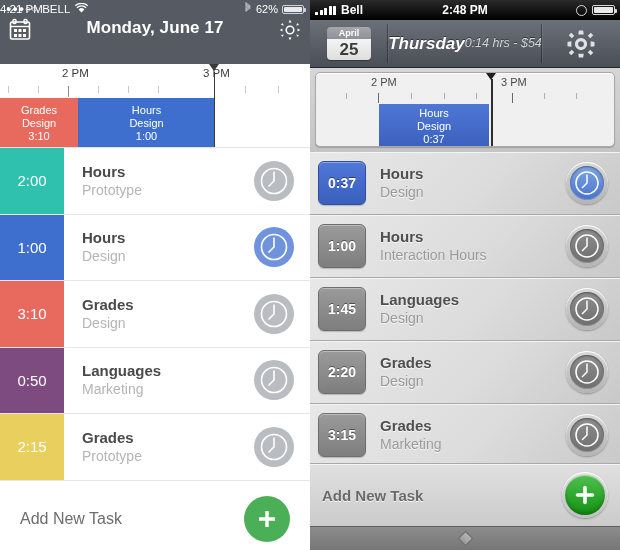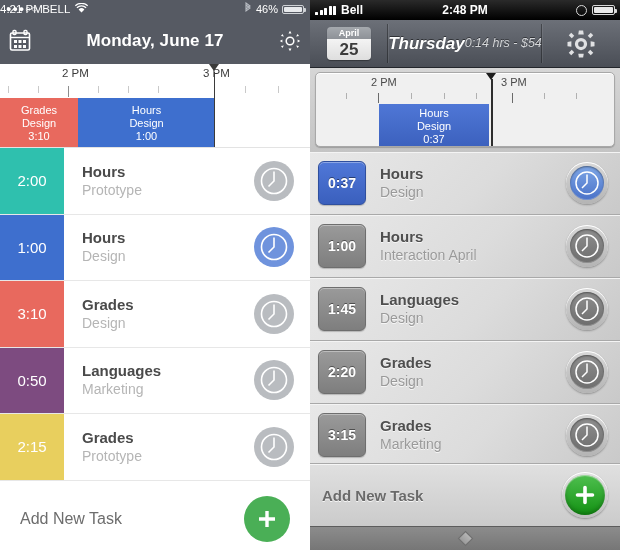--- a/index.html
+++ b/index.html
@@ -21,21 +21,21 @@
   .l-status .dots { letter-spacing:1px; font-size:9px; }
   .l-carrier { margin-left:4px; font-size:11.5px; }
   .l-wifi { margin-left:5px; font-size:11px; }
   .l-time { position:absolute; left:0; right:0; text-align:left; font-size:11.5px; font-weight:normal; pointer-events:none;}
   .l-right { margin-left:auto; display:flex; align-items:center; gap:4px; font-size:11px; z-index:2;}
   .batt { width:22px; height:9px; border:1px solid #cfd2d6; border-radius:2px; padding:1px; position:relative; }
   .batt i { display:block; height:100%; background:#e7e9ec; border-radius:1px; }
   .batt:after { content:""; position:absolute; right:-3px; top:2.5px; width:2px; height:4px; background:#cfd2d6; border-radius:0 1px 1px 0;}
 
   .l-nav {
-    height:46px; background:#565a63; display:flex; align-items:center;
+    height:46px; background:#565a63; display:flex; align-items:flex-start;
     padding:0 8px; color:#fff; position:relative;
   }
   .l-nav .title { position:absolute; left:0; right:0; text-align:center; font-size:17px; font-weight:bold; letter-spacing:.1px;}
   .cal-ico { width:24px; height:24px; position:relative; z-index:2; }
   .gear-ico { margin-left:auto; z-index:2; width:24px; height:24px; }
 
   .l-timeline { height:84px; background:#fff; position:relative; overflow:hidden; border-bottom:1px solid #e3e3e3;}
   .l-tl-labels { height:22px; position:relative; }
   .l-tl-labels span { position:absolute; top:3px; font-size:11.5px; color:#3b3b3b; }
   .l-ticks { height:12px; position:relative; }
@@ -155,21 +155,21 @@
             <path d="M.3 2.8a9 9 0 0 1 12.4 0" stroke="#fff" stroke-width="1.3" fill="none"></path>
           </svg>
       </span>
       <span class="l-time">4:21 PM</span>
       <span class="l-right">
         <span>
           <svg width="8" height="12" viewBox="0 0 8 12">
               <path d="M2 3l4 3-4 3V1l4 3-4 3" stroke="#b9bdc4" stroke-width="1.1" fill="none"></path>
             </svg>
         </span>
-        <span>46%</span>
+        <span>62%</span>
         <span class="batt">
             <i style="width:100%"></i>
           </span>
       </span>
     </div>
 
     <div class="l-nav">
       <span class="cal-ico">
         <svg width="24" height="24" viewBox="0 0 24 24">
           <rect x="2.5" y="4" width="19" height="17" rx="1.5" stroke="#fff" stroke-width="1.6" fill="none"></rect>
@@ -402,21 +402,21 @@
                 <path d="M17 8.5V17l-5 5" stroke="#fff" stroke-width="1.5" fill="none"></path>
               </svg>
           </div>
         </div>
       </div>
 
       <div class="r-row">
         <div class="r-chip">1:00</div>
         <div class="r-rowtext">
           <div class="p">Hours</div>
-          <div class="s">Interaction April</div>
+          <div class="s">Interaction Hours</div>
         </div>
         <div class="clock-skeu">
           <div class="inner">
             <svg width="34" height="34" viewBox="0 0 34 34">
                 <circle cx="17" cy="17" r="11" stroke="#fff" stroke-width="1.5" fill="none"></circle>
                 <path d="M17 8.5V17l-5 5" stroke="#fff" stroke-width="1.5" fill="none"></path>
               </svg>
           </div>
         </div>
       </div>

